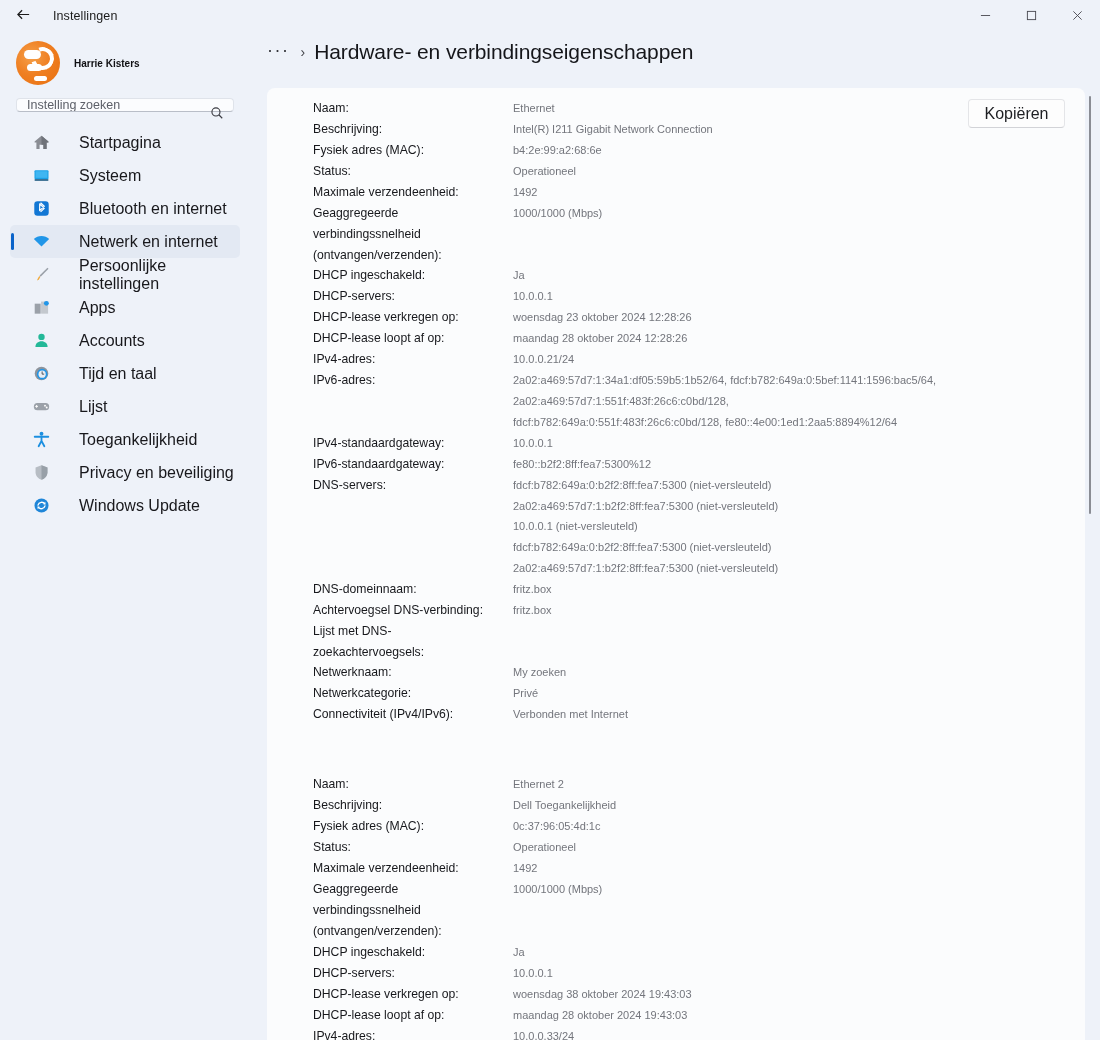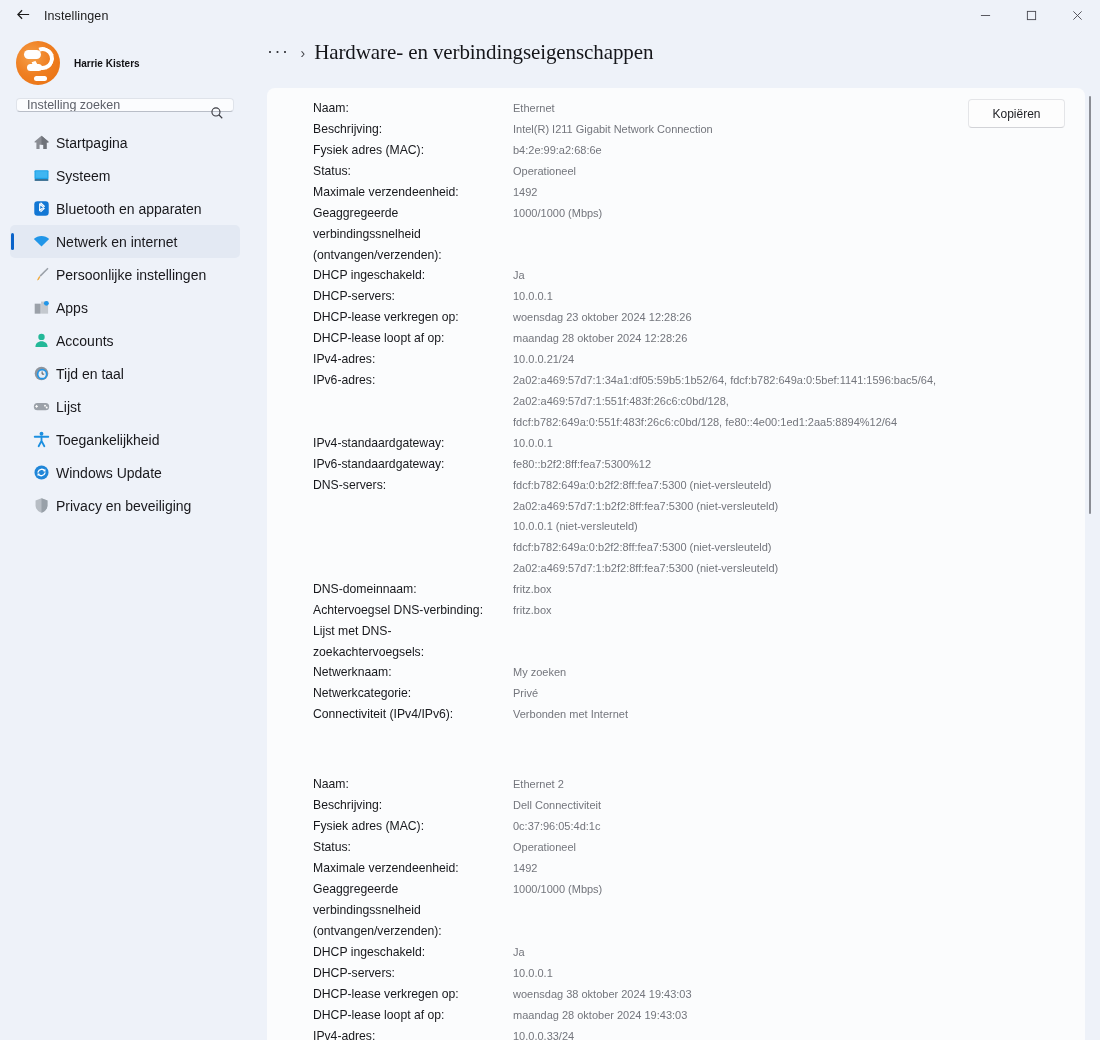--- a/index.html
+++ b/index.html
@@ -7,21 +7,21 @@
     width: 1100px; height: 1040px;
     font-family: "Liberation Sans", sans-serif;
     background: #eef2f9;
     overflow: hidden;
   }
   .window { position: relative; width: 1100px; height: 1040px; background: #eef2f9; }
 
   
   .titlebar {
     position: absolute; top: 0; left: 0; width: 1100px; height: 32px;
-    display: flex; align-items: center;
+    display: flex; align-items: center; gap: 9px;
   }
   .back-btn {
     width: 34px; height: 32px; display: flex; align-items: center; justify-content: center;
     margin-left: 6px; border-radius: 4px; color: #1b1b1b;
   }
   .back-btn svg { width: 15px; height: 15px; }
   .app-title {
     font-size: 12.5px; color: #1b1b1b; margin-left: 4px; letter-spacing: .1px;
   }
   .winctrls { position: absolute; right: 0; top: 0; display: flex; height: 32px; }
@@ -74,42 +74,42 @@
     position: relative; display: flex; align-items: center;
     height: 33px; border-radius: 5px; padding-left: 22px; margin-bottom: 0px;
   }
   .nav-item.active { background: #e3e9f3; }
   .nav-item.active::before {
     content: ""; position: absolute; left: 1px; top: 8px;
     width: 3px; height: 17px; border-radius: 2px; background: #0a63c9;
   }
   .nav-ico { width: 19px; height: 19px; flex: none; display: flex; align-items: center; justify-content: center; }
   .nav-ico svg { width: 17px; height: 17px; }
-  .nav-label { margin-left: 5px; font-size: 14px; color: #18181c; }
+  .nav-label { margin-left: 28px; font-size: 16px; color: #18181c; }
 
   
   .content-head {
     position: absolute; left: 267px; top: 40px; display: flex; align-items: center;
   }
   .crumb-dots { font-size: 18px; color: #34353b; letter-spacing: 1.5px; line-height: 1; margin-top: -4px; }
   .crumb-sep { font-size: 14px; color: #44454b; margin: 0 9px 0 11px; }
-  .page-title { font-size: 21px; color: #15161a; letter-spacing: -.1px; font-family: Liberation Serif, serif; }
+  .page-title { font-size: 21px; color: #15161a; letter-spacing: -.1px; }
 
   .panel {
     position: absolute; left: 267px; top: 88px; width: 818px; height: 952px;
     background: #fbfcfd; border-top-left-radius: 8px; border-top-right-radius: 8px;
     overflow: hidden;
   }
   .panel-inner { position: relative; padding: 10px 0 0 0; }
 
   .copy-btn {
     position: absolute; right: 20px; top: 11px; width: 97px; height: 29px;
     background: #fdfdfd; border: 1px solid #e4e5e8; border-bottom-color: #d2d3d7;
     border-radius: 4px; font-family: "Liberation Sans", sans-serif;
-    font-size: 12px; color: #1d1e22; cursor: default;
+    font-size: 16px; color: #1d1e22; cursor: default;
   }
 
   .adapter { padding: 0 0 0 46px; }
   .row { display: flex; align-items: flex-start; min-height: 21px; }
   .row .k {
     width: 200px; flex: none; font-size: 12.2px; color: #17181c;
     line-height: 20.8px; padding-right: 20px;
   }
   .row .v {
     font-size: 11px; color: #73757c; line-height: 20.8px;
@@ -207,21 +207,21 @@
         <span class="nav-label">Systeem</span>
       </div>
 
       <div class="nav-item">
         <span class="nav-ico">
           <svg viewBox="0 0 16 16">
               <rect x="1.2" y="1.2" width="13.6" height="13.6" rx="3" fill="#1277d4"></rect>
               <path d="M7.1 2.6l3.5 3.3L6.3 10V3.6l4.3 4.3-3.5 3.3" fill="none" stroke="#ffffff" stroke-width="1.15" stroke-linejoin="round"></path>
             </svg>
         </span>
-        <span class="nav-label">Bluetooth en apparaten</span>
+        <span class="nav-label">Bluetooth en internet</span>
       </div>
 
       <div class="nav-item active">
         <span class="nav-ico">
           <svg viewBox="0 0 16 16">
               <path d="M8 12.6L.8 5.6C2.7 3.8 5.2 2.8 8 2.8s5.3 1 7.2 2.8z" fill="#2196e8"></path>
             </svg>
         </span>
         <span class="nav-label">Netwerk en internet</span>
       </div>
@@ -287,36 +287,36 @@
               <circle cx="8" cy="2.6" r="1.8" fill="#1b8fe0"></circle>
               <path d="M1.6 5.4h12.8M8 5.2v5M8 9.4L5.3 14.4M8 9.4l2.7 5" stroke="#1b8fe0" stroke-width="1.7" stroke-linecap="round" fill="none"></path>
             </svg>
         </span>
         <span class="nav-label">Toegankelijkheid</span>
       </div>
 
       <div class="nav-item">
         <span class="nav-ico">
           <svg viewBox="0 0 16 16">
+              <path d="M8 1.2l5.6 2.1v4.4c0 3.5-2.4 6-5.6 7.1C4.8 13.7 2.4 11.2 2.4 7.7V3.3z" fill="#b7bdc4"></path>
+              <path d="M8 1.2l5.6 2.1v4.4c0 3.5-2.4 6-5.6 7.1z" fill="#98a0a8"></path>
+            </svg>
+        </span>
+        <span class="nav-label">Privacy en beveiliging</span>
+      </div>
+
+      <div class="nav-item">
+        <span class="nav-ico">
+          <svg viewBox="0 0 16 16">
               <circle cx="8" cy="8" r="6.6" fill="#1f86d8"></circle>
               <path d="M11.2 6.6A3.6 3.6 0 004.7 7.6M4.8 9.4a3.6 3.6 0 006.5-1" stroke="#ffffff" stroke-width="1.25" fill="none" stroke-linecap="round"></path>
               <path d="M11.6 4.4v2.4H9.2M4.4 11.6V9.2h2.4" fill="#ffffff"></path>
             </svg>
         </span>
         <span class="nav-label">Windows Update</span>
-      </div>
-
-      <div class="nav-item">
-        <span class="nav-ico">
-          <svg viewBox="0 0 16 16">
-              <path d="M8 1.2l5.6 2.1v4.4c0 3.5-2.4 6-5.6 7.1C4.8 13.7 2.4 11.2 2.4 7.7V3.3z" fill="#b7bdc4"></path>
-              <path d="M8 1.2l5.6 2.1v4.4c0 3.5-2.4 6-5.6 7.1z" fill="#98a0a8"></path>
-            </svg>
-        </span>
-        <span class="nav-label">Privacy en beveiliging</span>
       </div>
 
     </div>
   </div>
 
   <div class="content-head">
     <span class="crumb-dots">···</span>
     <span class="crumb-sep">›</span>
     <span class="page-title">Hardware- en verbindingseigenschappen</span>
   </div>
@@ -418,21 +418,21 @@
             </div>
           </div>
           <div class="blk-gap"></div>
           <div class="adapter">
             <div class="row">
               <div class="k">Naam:</div>
               <div class="v">Ethernet 2</div>
             </div>
             <div class="row">
               <div class="k">Beschrijving:</div>
-              <div class="v">Dell Connectiviteit</div>
+              <div class="v">Dell Toegankelijkheid</div>
             </div>
             <div class="row">
               <div class="k">Fysiek adres (MAC):</div>
               <div class="v">0c:37:96:05:4d:1c</div>
             </div>
             <div class="row">
               <div class="k">Status:</div>
               <div class="v">Operationeel</div>
             </div>
             <div class="row">

